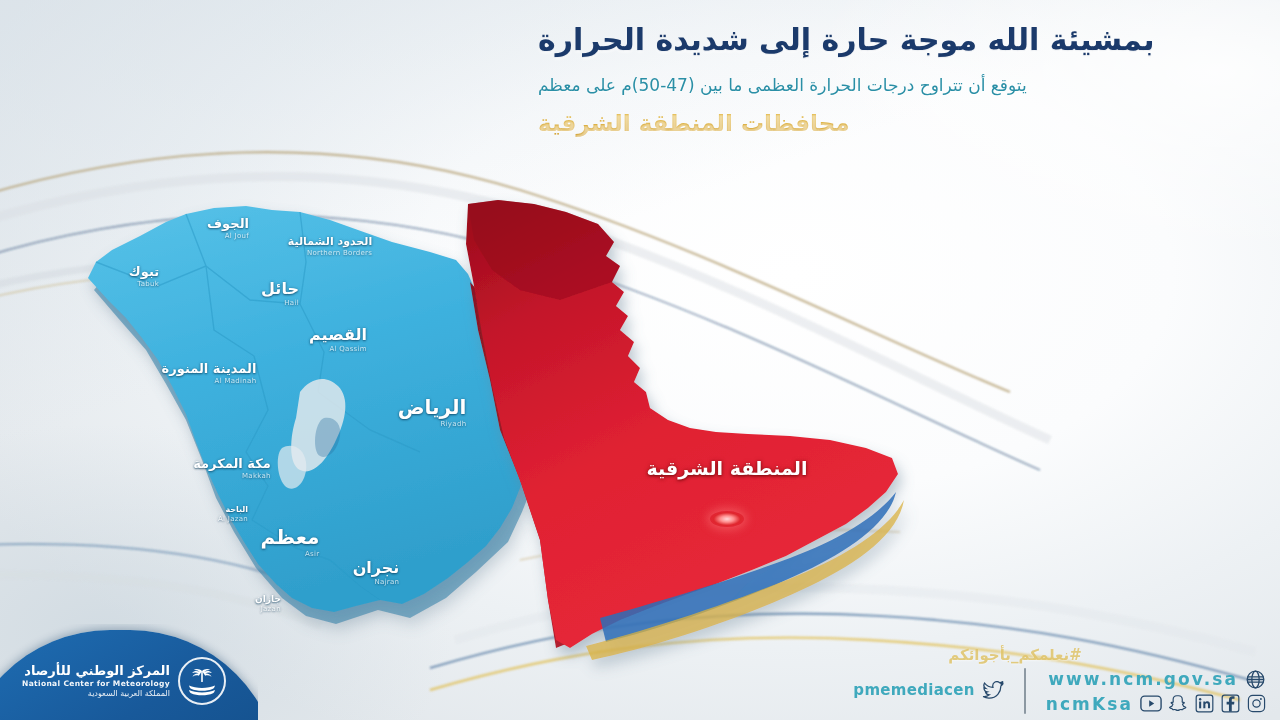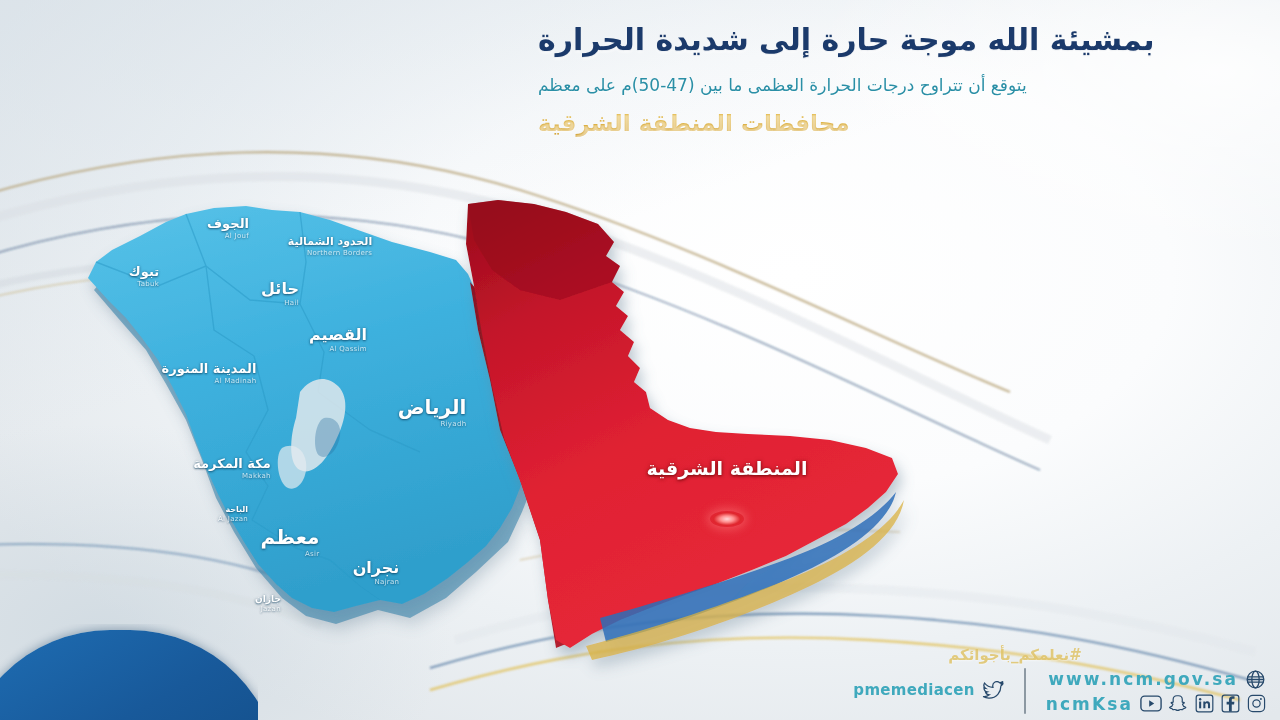--- a/index.html
+++ b/index.html
@@ -268,20 +268,40 @@
     <div class="map-label" style="left: 290px; top: 541px; font-size: 20px;"><span>معظم</span><span class="sub">Asir</span></div>
     <div class="map-label" style="left: 376px; top: 560px; font-size: 16px; margin-top: 12px;"><span>نجران</span><span class="sub">Najran</span></div>
     <div class="map-label" style="left: 268px; top: 603px; font-size: 9px;"><span>جازان</span><span class="sub">Jazan</span></div>
 
     <div class="map-label label-east" style="left: 727px; top: 468px;">المنطقة الشرقية</div>
     <div class="glow-dot"></div>
   </div>
 
   <div class="logo-panel">
     <div class="logo-blob"></div>
+    <div class="logo-inner">
+      <div class="emblem">
+        <svg width="34" height="34" viewBox="0 0 34 34">
+          <g fill="#ffffff">
+
+            <path d="M17 7c-2.6-2.2-6-2.6-8.2-1 2.4-.3 4.6.5 6 1.9-2.8-1.4-6-1-7.6 1 2.3-.9 4.8-.6 6.5.6-2.8-.4-5.4 1-6.2 3.2 2-1.4 4.4-1.7 6.3-1z"></path>
+            <path d="M17 7c2.6-2.2 6-2.6 8.2-1-2.4-.3-4.6.5-6 1.9 2.8-1.4 6-1 7.6 1-2.3-.9-4.8-.6-6.5.6 2.8-.4 5.4 1 6.2 3.2-2-1.4-4.4-1.7-6.3-1z"></path>
+            <rect x="16.2" y="7" width="1.6" height="11" rx=".6"></rect>
+
+            <path d="M4 21.5c3.4 1.6 8.2 2.4 13 2.4s9.6-.8 13-2.4c-.4 1.6-1 2.6-2 3.2-3 1.4-7 2-11 2s-8-.6-11-2c-1-.6-1.6-1.6-2-3.2z"></path>
+            <path d="M4 26c3.4 1.6 8.2 2.4 13 2.4s9.6-.8 13-2.4c-.4 1.6-1 2.6-2 3.2-3 1.4-7 2-11 2s-8-.6-11-2c-1-.6-1.6-1.6-2-3.2z"></path>
+          </g>
+        </svg>
+      </div>
+      <div class="logo-text">
+        <div class="lt-ar">المركز الوطني للأرصاد</div>
+        <div class="lt-en">National Center for Meteorology</div>
+        <div class="lt-ar2">المملكة العربية السعودية</div>
+      </div>
+    </div>
   </div>
 
   <div class="social">
     <div class="hashtag">#نعلمكم_بأجوائكم</div>
     <div class="soc-rows">
       <div class="soc-left">
         <span>pmemediacen</span>
         <span class="icon ic-navy">
           <svg width="22" height="18" viewBox="0 0 24 20" fill="none" stroke="#27496b" stroke-width="1.4">
             <path d="M23 2.6c-.8.4-1.7.6-2.6.8.9-.6 1.6-1.4 2-2.4-.9.5-1.9.9-2.9 1.1A4.5 4.5 0 0 0 11.8 6c0 .4 0 .7.1 1A12.8 12.8 0 0 1 2.6 2.3a4.5 4.5 0 0 0 1.4 6A4.4 4.4 0 0 1 2 7.7v.1a4.5 4.5 0 0 0 3.6 4.4c-.6.2-1.3.2-1.9.1a4.5 4.5 0 0 0 4.2 3.1A9 9 0 0 1 1 17.3 12.7 12.7 0 0 0 7.9 19c8.3 0 12.8-6.8 12.8-12.8v-.6c.9-.6 1.7-1.4 2.3-2.3z"></path>

